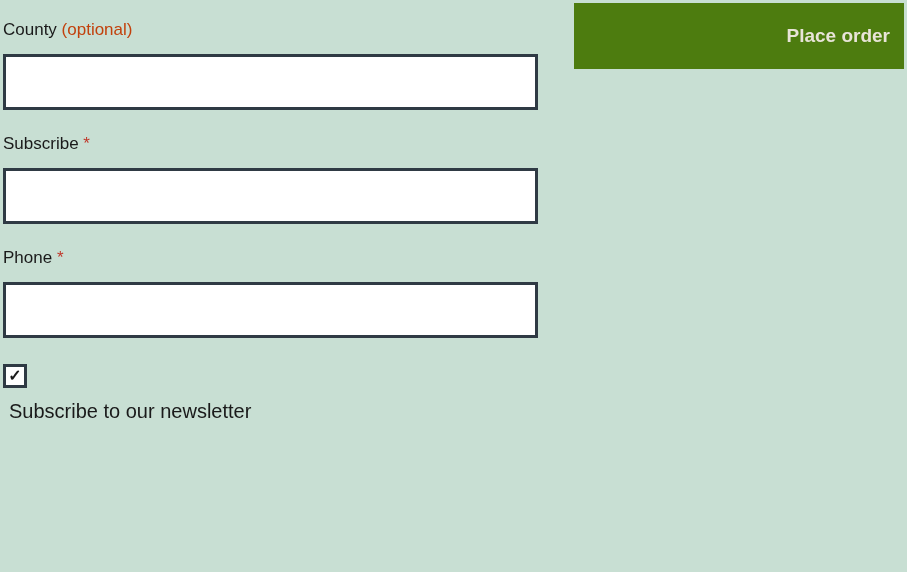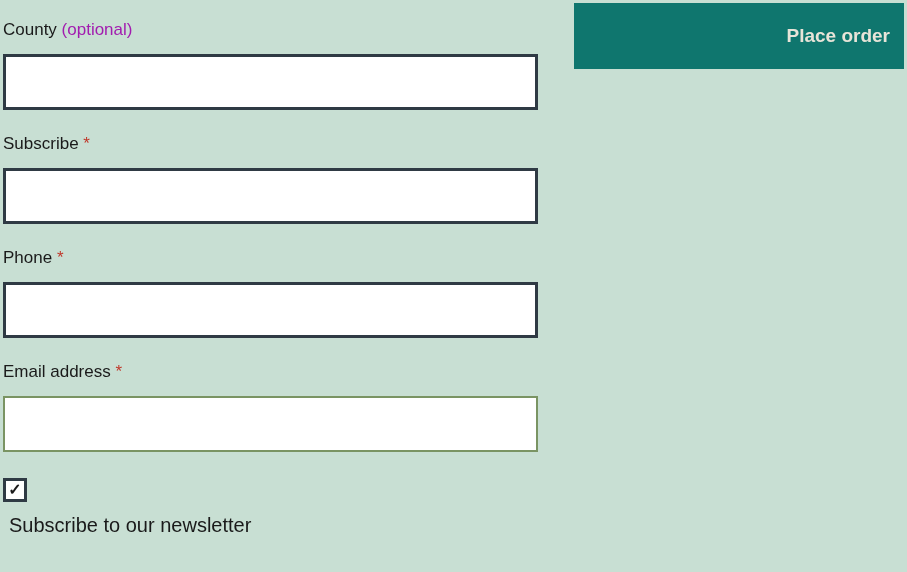--- a/index.html
+++ b/index.html
@@ -21,21 +21,21 @@
     .form-group {
       margin-bottom: 24px;
     }
     .form-label {
       display: block;
       font-size: 17px;
       color: #1a1a1a;
       margin-bottom: 14px;
     }
     .optional-text {
-      color: #a21caf;
+      color: #c2410c;
     }
     .required-asterisk {
       color: #c0392b;
     }
     .form-input {
       width: 535px;
       height: 56px;
       border: 3px solid #2f3a44;
       background: #ffffff;
       font-size: 16px;
@@ -74,21 +74,21 @@
       font-size: 20px;
       color: #1a1a1a;
       padding-left: 6px;
     }
     .place-order-btn {
       position: absolute;
       top: 3px;
       right: 3px;
       width: 330px;
       height: 66px;
-      background: #0f766e;
+      background: #4d7c0f;
       color: #e8e4d8;
       border: none;
       font-size: 19px;
       font-weight: 600;
       padding-right: 14px;
       text-align: right;
       cursor: pointer;
       font-family: inherit;
     }
   </style>
@@ -113,25 +113,19 @@
     <input type="text" class="form-input" value="" style="">
   </div>
 
   <div class="form-group">
     <label class="form-label">
       <span>Phone </span><span class="required-asterisk">*</span>
     </label>
     <input type="tel" class="form-input" value="" style="">
   </div>
 
-  <div class="form-group">
-    <label class="form-label">
-      <span>Email address </span><span class="required-asterisk">*</span>
-    </label>
-    <input type="email" class="form-input-email" value="" style="">
-  </div>
 
   <div class="checkbox-row">
     <div class="checkbox-box">✓</div>
     <span class="checkbox-label">Subscribe to our newsletter</span>
   </div>
 
 </div>
 
 </body></html>

